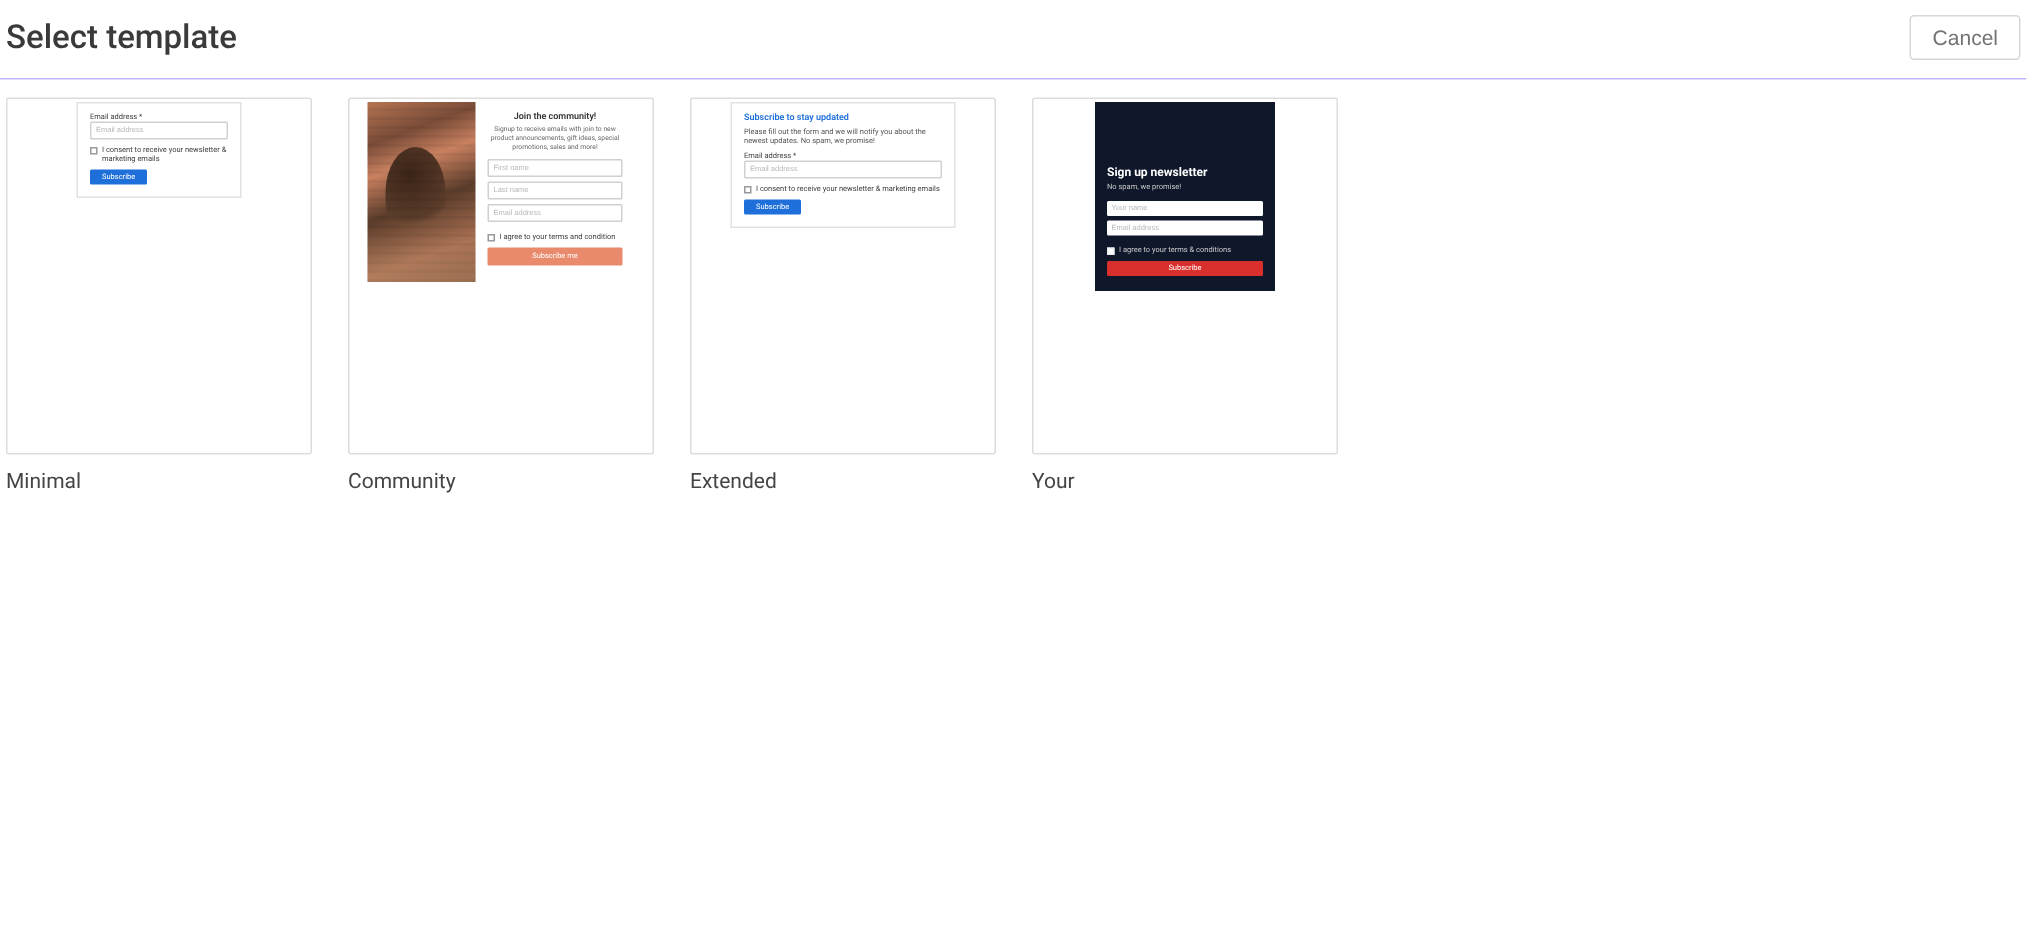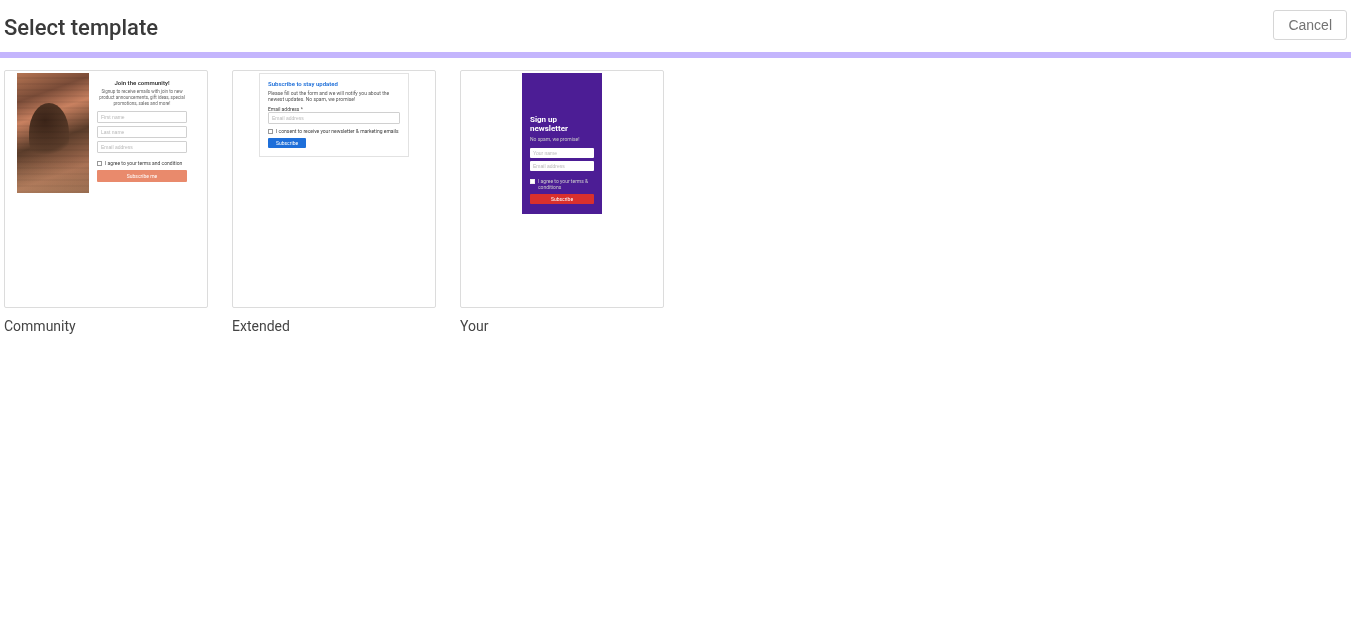--- a/index.html
+++ b/index.html
@@ -1,20 +1,20 @@
 <!DOCTYPE html>
 <html><head>
 <meta charset="utf-8">
 <style>
   * { box-sizing: border-box; margin: 0; padding: 0; }
   html, body { width: 1351px; height: 629px; font-family: -apple-system, BlinkMacSystemFont, "Segoe UI", Roboto, "Helvetica Neue", Arial, sans-serif; background: #fff; color: #3d3d3d; }
   .header {
-    display: flex; justify-content: space-between; align-items: flex-end;
+    display: flex; justify-content: space-between; align-items: center;
     padding: 10px 4px 12px 4px;
-    border-bottom: 6px solid #c4b5fd;
+    border-bottom: 1px solid #c4b5fd;
     margin: 0 0 0 0;
   }
   .header h1 { font-size: 22px; font-weight: 500; color: #3a3a3a; }
   .cancel-btn {
     border: 1px solid #d6d6d6; background: #fff; color: #737373;
     padding: 6px 14px; font-size: 14px; border-radius: 3px; cursor: pointer;
   }
   .grid {
     display: flex; gap: 24px; padding: 12px 4px 0 4px;
   }
@@ -64,38 +64,52 @@
   
   .pv-card { width: 150px; background: #fff; box-shadow: 0 0 4px rgba(0,0,0,0.15); margin-top: 2px; }
   .pv-card .img { width: 100%; height: 65px; background: linear-gradient(140deg,#2a5a3a 0%, #3c7a4f 25%, #2e5c3e 50%, #4a8a5c 75%, #1f4a2e 100%); position: relative; overflow:hidden;}
   .pv-card .img::before { content:""; position:absolute; left:50%; top:12px; transform:translateX(-50%); width:18px; height:22px; background:#b38a5a; border-radius: 40% 40% 30% 30%; }
   .pv-card .img::after { content:""; position:absolute; left:50%; top:32px; transform:translateX(-50%); width:24px; height:30px; background:#8a6a42; border-radius: 30% 30% 10% 10%; }
   .pv-card .body { padding: 6px 8px 8px 8px; }
   .pv-card .lbl { font-size: 5px; margin-bottom: 2px; display:block; color:#333; }
   .pv-card input[type=text] { margin-bottom: 4px; }
 
   
-  .pv-dark { width: 80px; background: #4c1d95; padding: 42px 8px 10px 8px; margin-top: 2px; color: #eee; }
+  .pv-dark { width: 120px; background: #0f172a; padding: 42px 8px 10px 8px; margin-top: 2px; color: #eee; }
   .pv-dark .dtitle { font-size: 8px; font-weight: 700; line-height: 1.15; margin-bottom: 3px; color:#fff;}
   .pv-dark .dsub { font-size: 5px; color: #c8c8c8; margin-bottom: 6px; }
   .pv-dark input[type=text] { background: #fff; color: #333; margin-bottom: 3px; border: none; }
   .pv-dark .chk { color: #ccc; }
   .pv-dark .chk .box { border-color: #eee; background:#fff; }
 </style>
 </head>
 <body>
 
 <div class="header">
   <h1>Select template</h1>
   <button class="cancel-btn">Cancel</button>
 </div>
 
 <div class="grid">
 
 
+  <div class="card-wrap">
+    <div class="card">
+      <div class="pv pv-minimal">
+        <div>Email address *</div>
+        <input type="text" placeholder="Email address" style="">
+        <div class="chk">
+          <span class="box"></span>
+          <span>I consent to receive your newsletter &amp; marketing emails</span>
+        </div>
+        <span class="btn-blue">Subscribe</span>
+      </div>
+    </div>
+    <div class="caption">Minimal</div>
+  </div>
 
   <div class="card-wrap">
     <div class="card">
       <div class="pv pv-community">
         <div class="img"></div>
         <div class="form-side">
           <div class="ctitle">Join the community!</div>
           <div class="cdesc">Signup to receive emails with join to new product announcements, gift ideas, special promotions, sales and more!</div>
           <input type="text" placeholder="First name" style="">
           <input type="text" placeholder="Last name" style="">

